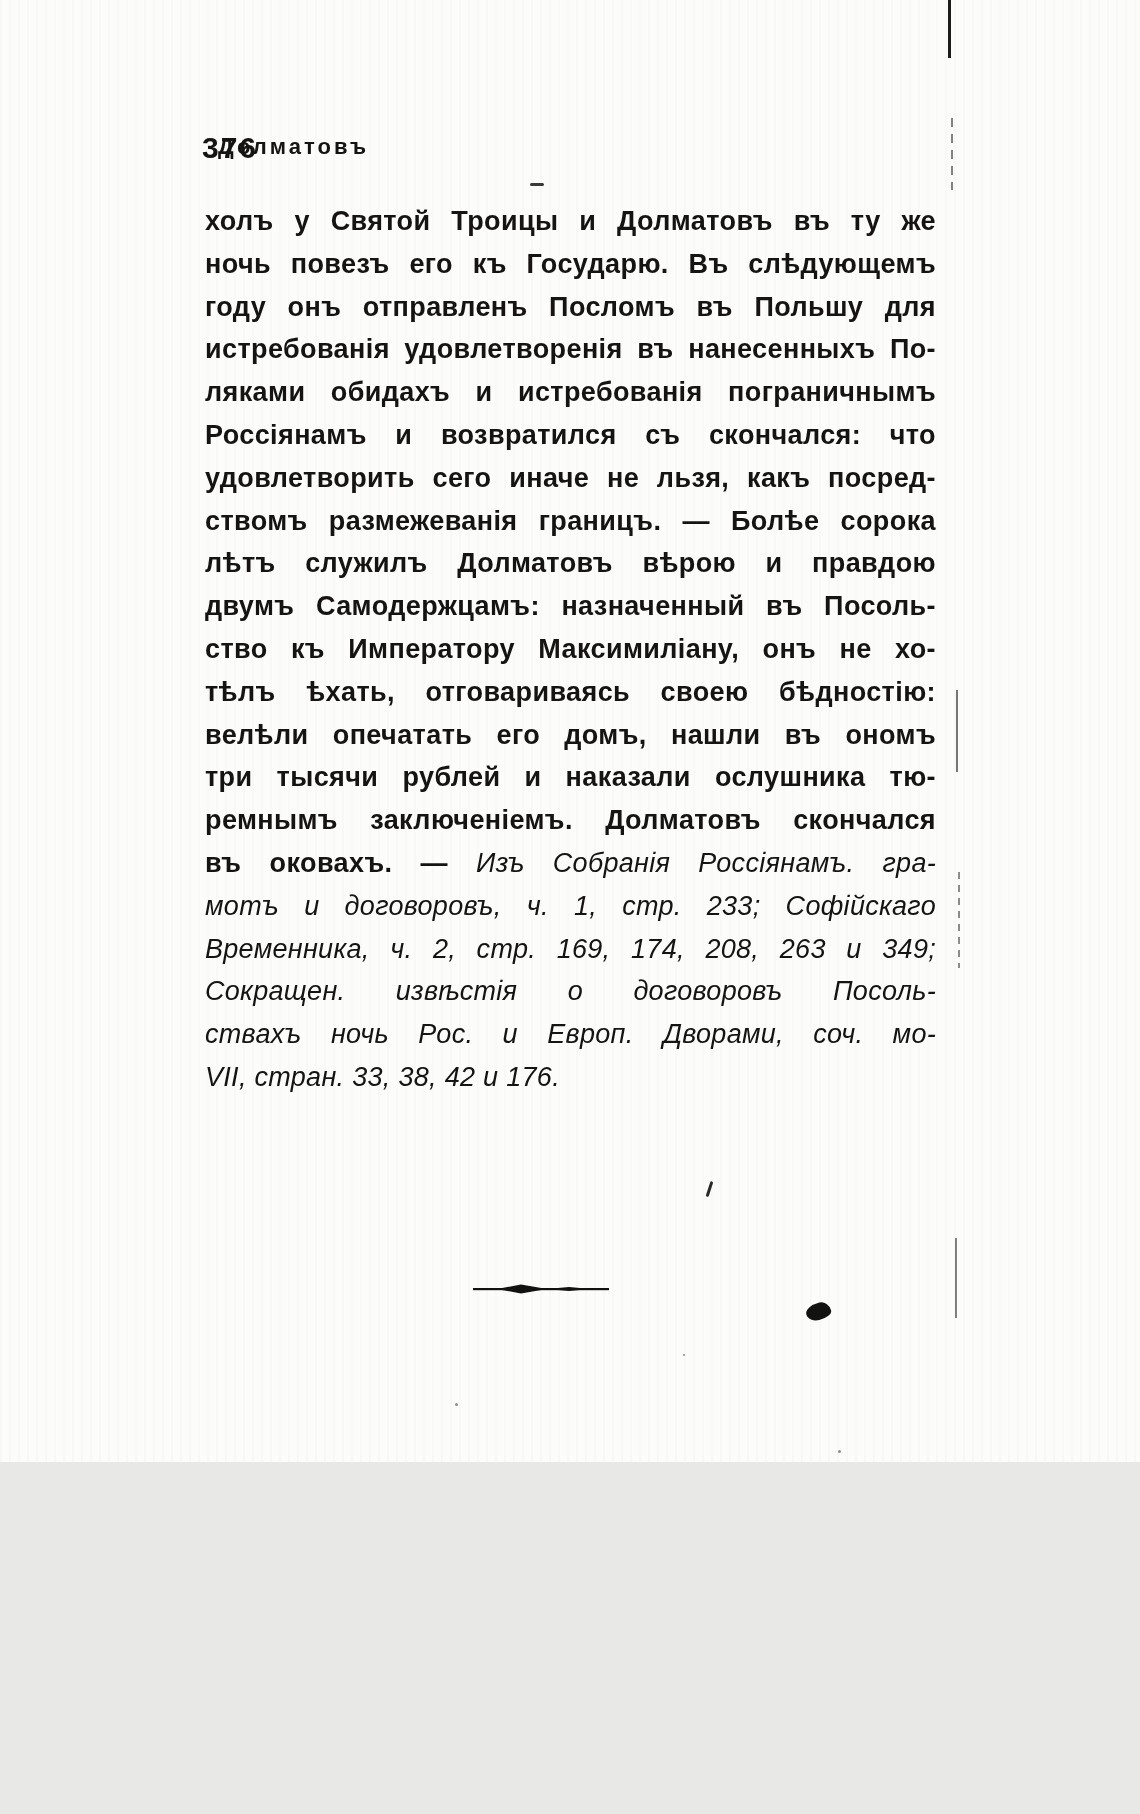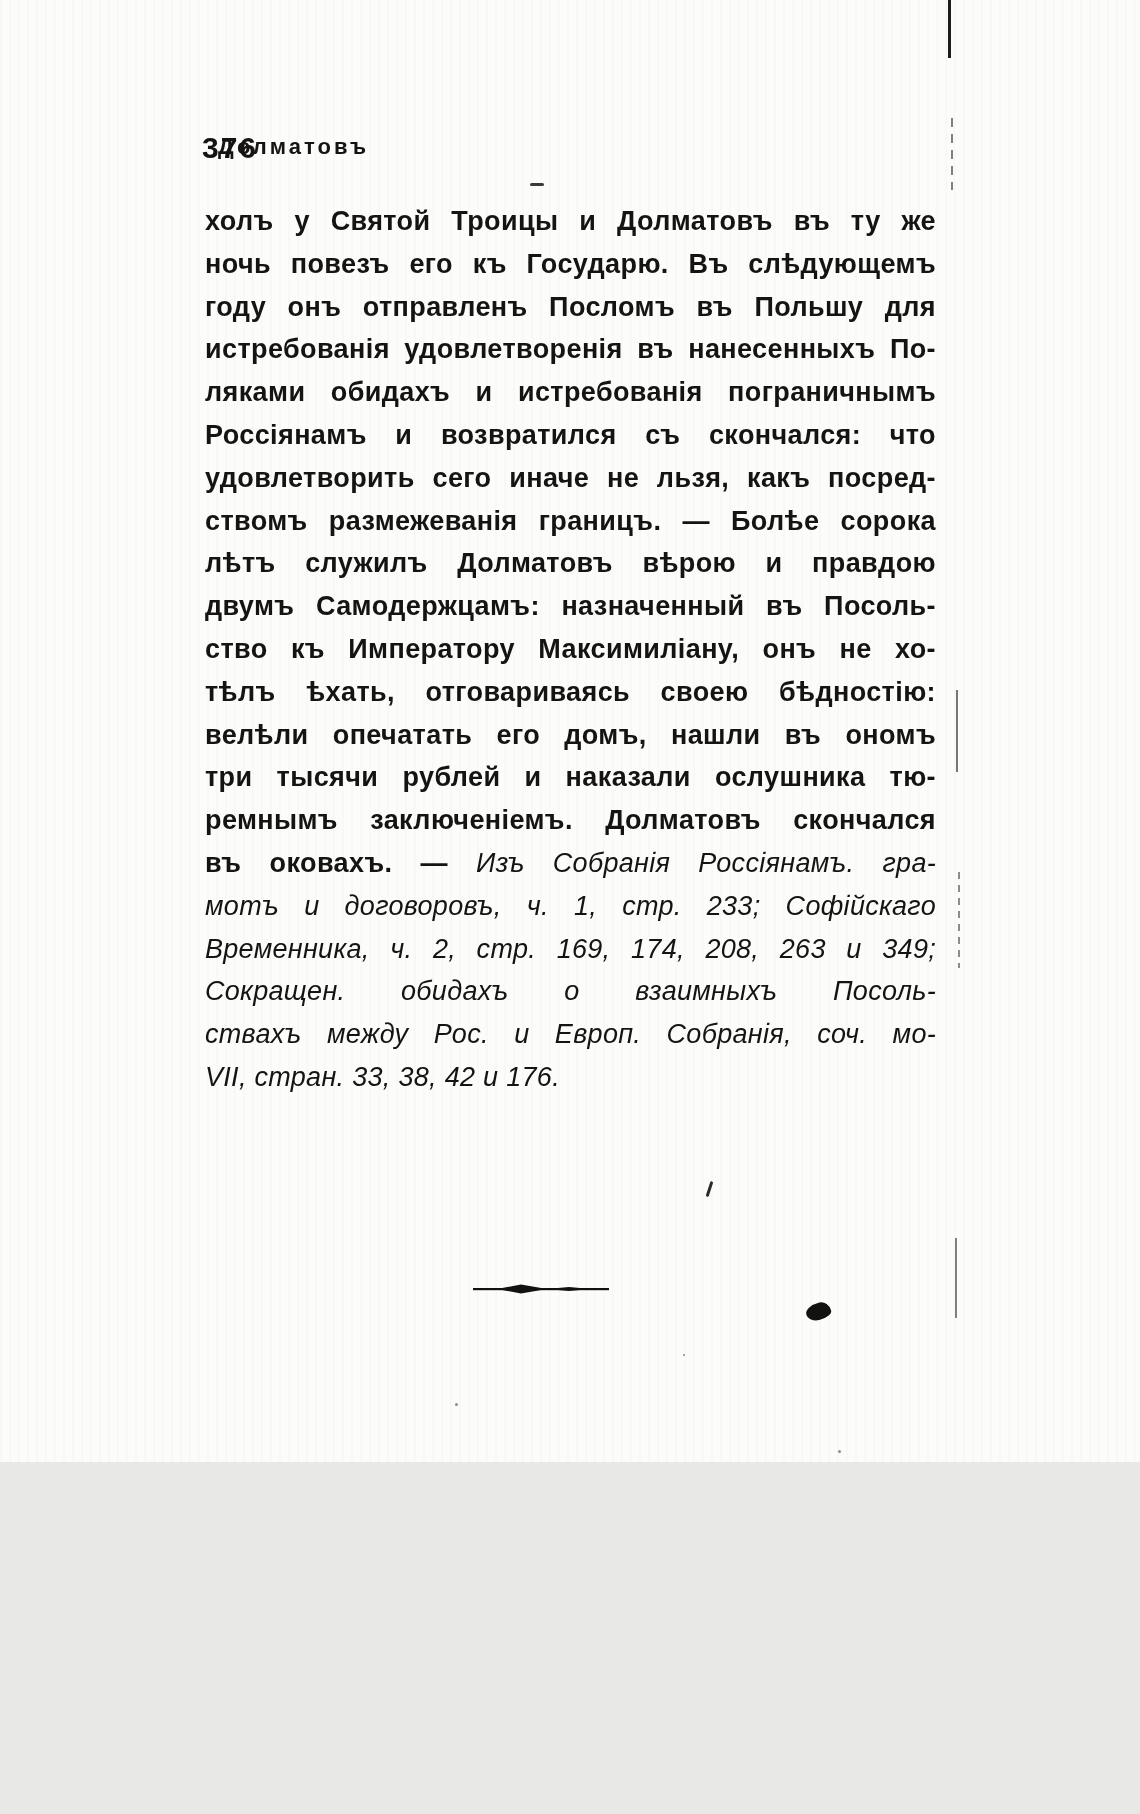--- a/index.html
+++ b/index.html
@@ -166,22 +166,22 @@
       <div class="line"><span class="rm">лѣтъ служилъ Долматовъ вѣрою и правдою</span></div>
       <div class="line"><span class="rm">двумъ Самодержцамъ: назначенный въ Посоль-</span></div>
       <div class="line"><span class="rm">ство къ Императору Максимиліану, онъ не хо-</span></div>
       <div class="line"><span class="rm">тѣлъ ѣхать, отговариваясь своею бѣдностію:</span></div>
       <div class="line"><span class="rm">велѣли опечатать его домъ, нашли въ ономъ</span></div>
       <div class="line"><span class="rm">три тысячи рублей и наказали ослушника тю-</span></div>
       <div class="line"><span class="rm">ремнымъ заключеніемъ. Долматовъ скончался</span></div>
       <div class="line"><span class="rm">въ оковахъ. — </span><span class="it">Изъ Собранія Россіянамъ. гра-</span></div>
       <div class="line"><span class="it">мотъ и договоровъ, ч. 1, стр. 233; Софійскаго</span></div>
       <div class="line"><span class="it">Временника, ч. 2, стр. 169, 174, 208, 263 и 349;</span></div>
-      <div class="line"><span class="it">Сокращен. обидахъ о взаимныхъ Посоль-</span></div>
-      <div class="line"><span class="it">ствахъ между Рос. и Европ. Собранія, соч. мо-</span></div>
+      <div class="line"><span class="it">Сокращен. извѣстія о договоровъ Посоль-</span></div>
+      <div class="line"><span class="it">ствахъ ночь Рос. и Европ. Дворами, соч. мо-</span></div>
       <div class="line last"><span class="it">VII, стран. 33, 38, 42 и 176.</span></div>
     </div>
 
   <div class="slash s1"></div>
 
   <div class="divider">
     <svg width="136" height="12" viewBox="0 0 136 12" xmlns="http://www.w3.org/2000/svg">
       <rect x="0" y="5" width="136" height="2.2" fill="#121210"></rect>
       <polygon points="24,6 48,1.6 74,6 48,10.4" fill="#121210"></polygon>
       <polygon points="74,6 96,4 118,6 96,8" fill="#121210"></polygon>

